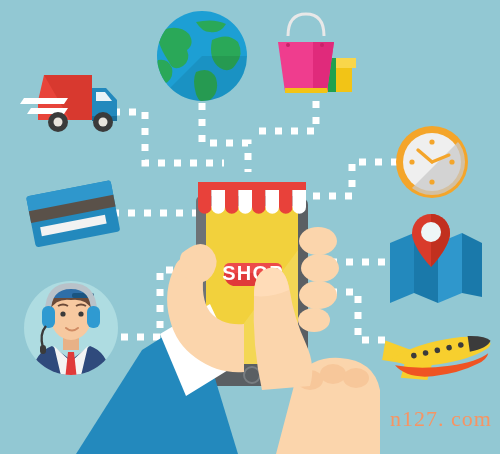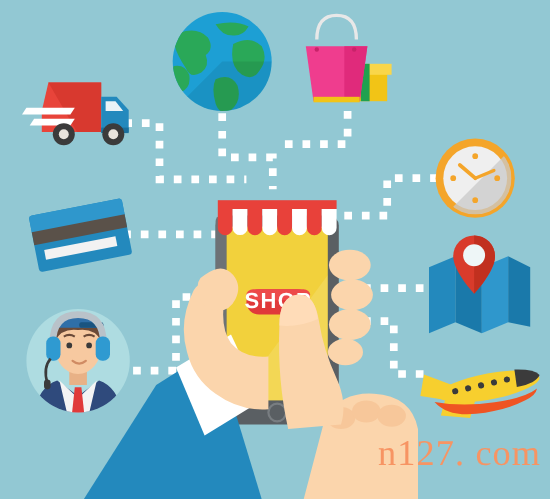--- a/index.html
+++ b/index.html
@@ -15,21 +15,21 @@
     overflow:hidden;
     background:#92c8d3;
   }
   #scene svg{display:block;width:500px;height:454px;}
 
   .wm{
     position:absolute;
     right:8px;
     bottom:22px;
     font-family:"Liberation Serif", serif;
-    font-size:33px;
+    font-size:22px;
     letter-spacing:1px;
     color:#f79463;
     white-space:nowrap;
     user-select:none;
   }
   .shoptext{
     font-family:"Liberation Sans", sans-serif;
     font-size:20px;
     font-weight:bold;
     letter-spacing:1.2px;

